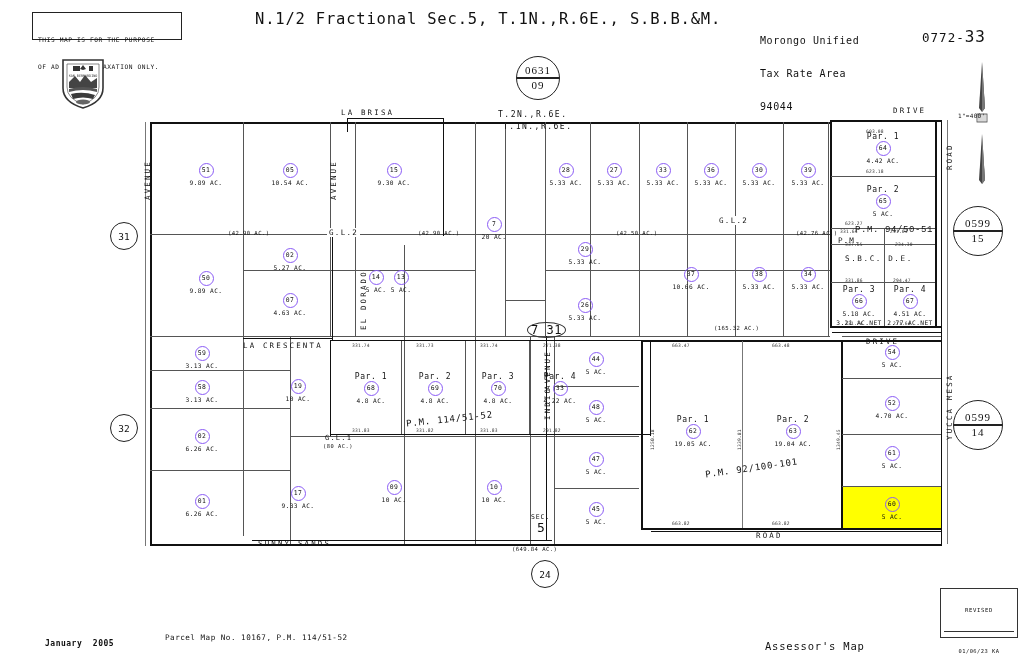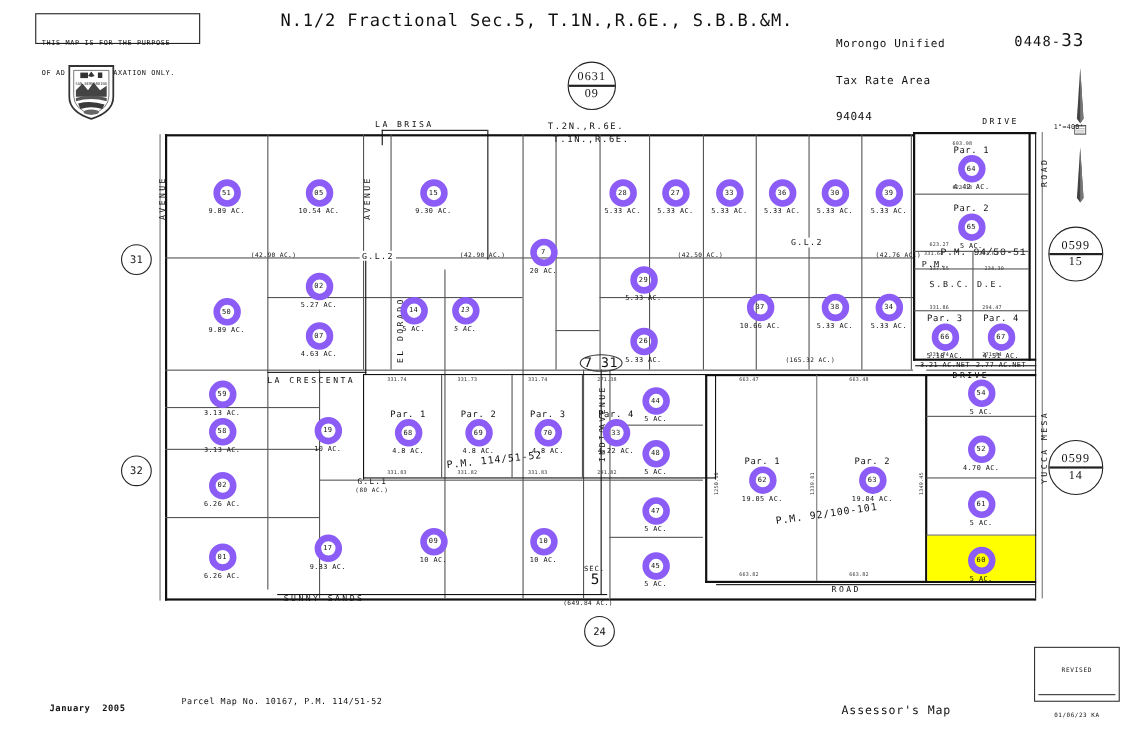--- a/index.html
+++ b/index.html
@@ -20,21 +20,21 @@
   #seal{left:60px;top:58px;width:46px;height:52px;}
 
   
   .circ{border:1.2px solid #222;border-radius:50%;display:flex;flex-direction:column;
         align-items:center;justify-content:center;background:#fff;}
   .circ .top,.circ .bot{font-size:11px;line-height:13px;letter-spacing:1px;font-family:Liberation Serif, serif;}
   .circ .rule{width:100%;height:1.1px;background:#222;}
   .circ.small{font-size:9.5px;align-items:center;justify-content:center;}
 
   
-  .pn{display:inline-block;border:6px solid #8b5cf6;border-radius:50%;
+  .pn{display:inline-block;border:1px solid #8b5cf6;border-radius:50%;
       width:13px;height:13px;line-height:12px;text-align:center;font-size:6.4px;}
   .pcell{text-align:center;font-size:6.3px;line-height:9px;letter-spacing:.4px;}
   .pcell .ac{font-size:6.2px;}
   .parlbl{font-size:8px;letter-spacing:.6px;}
   .thin{background:#555;}
   .hair{background:#777;}
   .heavy{background:#111;}
 
   .vert{width:1px;}
   .horz{height:1px;}
@@ -71,21 +71,21 @@
 
 <div class="abs txt" id="title">N.1/2 Fractional Sec.5, T.1N.,R.6E., S.B.B.&amp;M.</div>
 
 <div class="abs txt" id="tra">
   <div>Morongo Unified</div>
   <div>Tax Rate Area</div>
   <div>94044</div>
 </div>
 
 <div class="abs txt" id="bookpage">
-  <span>0448-</span><span class="big">33</span>
+  <span>0772-</span><span class="big">33</span>
 </div>
 
 <div class="abs" id="seal">
   <svg width="46" height="52" viewBox="0 0 46 52">
     <path d="M3 2 H43 V30 Q43 44 23 50 Q3 44 3 30 Z" fill="#fff" stroke="#333" stroke-width="1.6"></path>
     <path d="M7 6 H39 V29 Q39 41 23 46 Q7 41 7 29 Z" fill="none" stroke="#555" stroke-width="0.7"></path>
     <rect x="13" y="8" width="7" height="5" fill="#333"></rect>
     <path d="M23 7 l3 4 -3 1 -3 -1 Z" fill="#333"></path>
     <path d="M29 8 l4 0 0 5 -4 0 Z" fill="#333"></path>
     <text x="23" y="19" font-size="3.4" text-anchor="middle" fill="#333" font-family="DejaVu Sans Mono, monospace">SAN BERNARDINO</text>
@@ -325,21 +325,21 @@
 </div>
 
 <div class="abs pcell" style="left:268px;top:293px;width:44px;">
   <span class="pn">07</span>
   <div class="ac">4.63 AC.</div>
 </div>
 <div class="abs pcell" style="left:358px;top:270px;width:36px;">
   <span class="pn">14</span>
   <div class="ac">5 AC.</div>
 </div>
-<div class="abs pcell" style="left:405px;top:270px;width:36px;font-style:italic;">
+<div class="abs pcell" style="left:383px;top:270px;width:36px;">
   <span class="pn">13</span>
   <div class="ac">5 AC.</div>
 </div>
 <div class="abs pcell" style="left:563px;top:298px;width:44px;">
   <span class="pn">26</span>
   <div class="ac">5.33 AC.</div>
 </div>
 
 <div class="abs pcell" style="left:180px;top:346px;width:44px;">
   <span class="pn">59</span>

